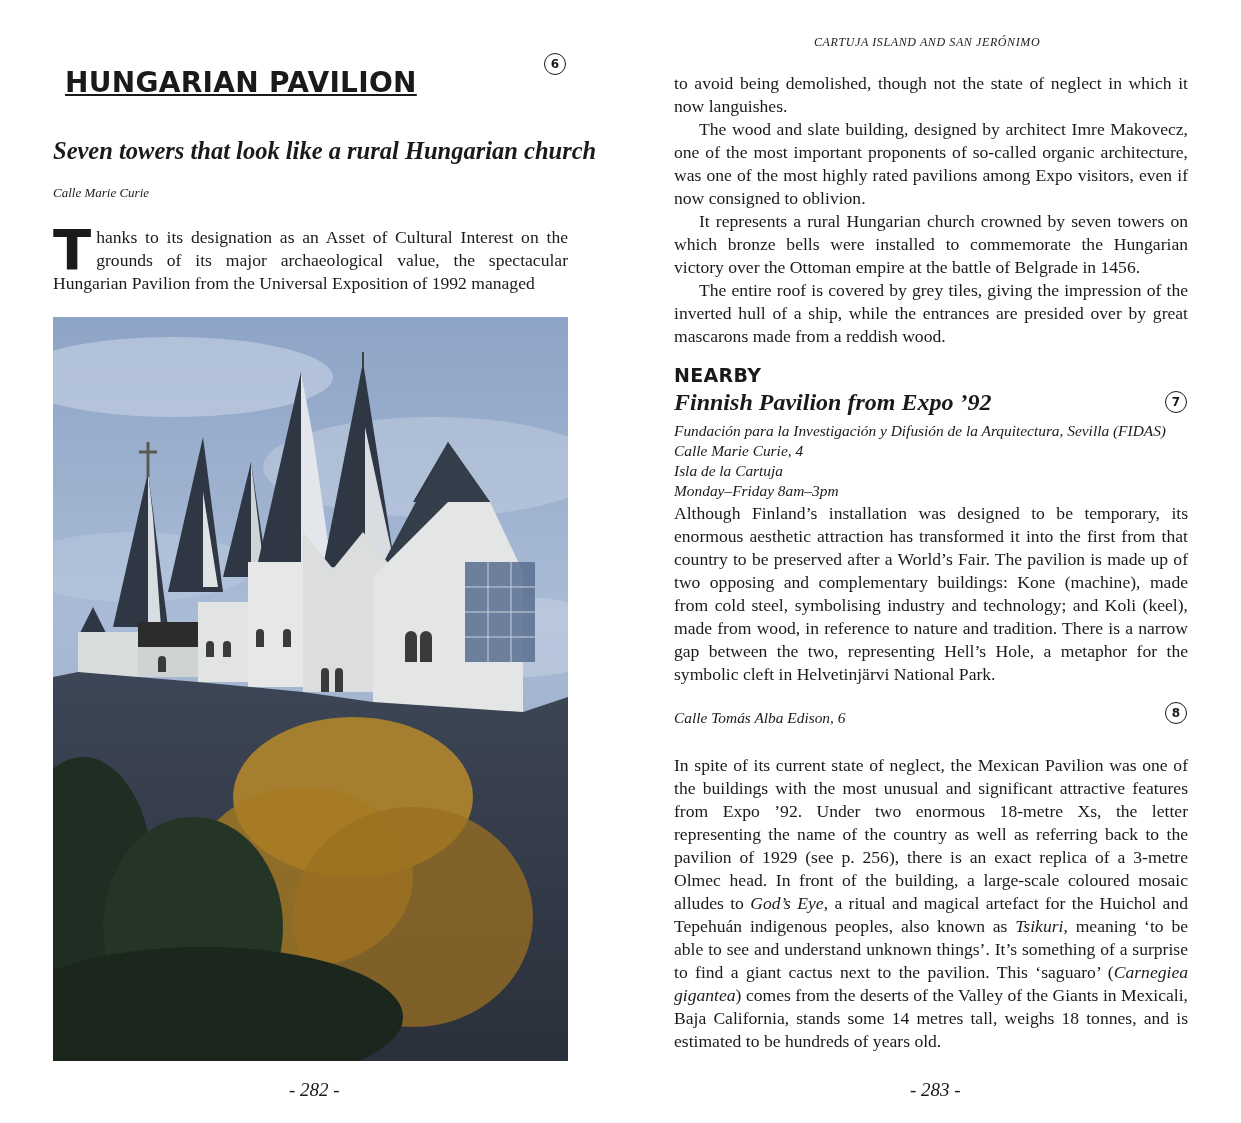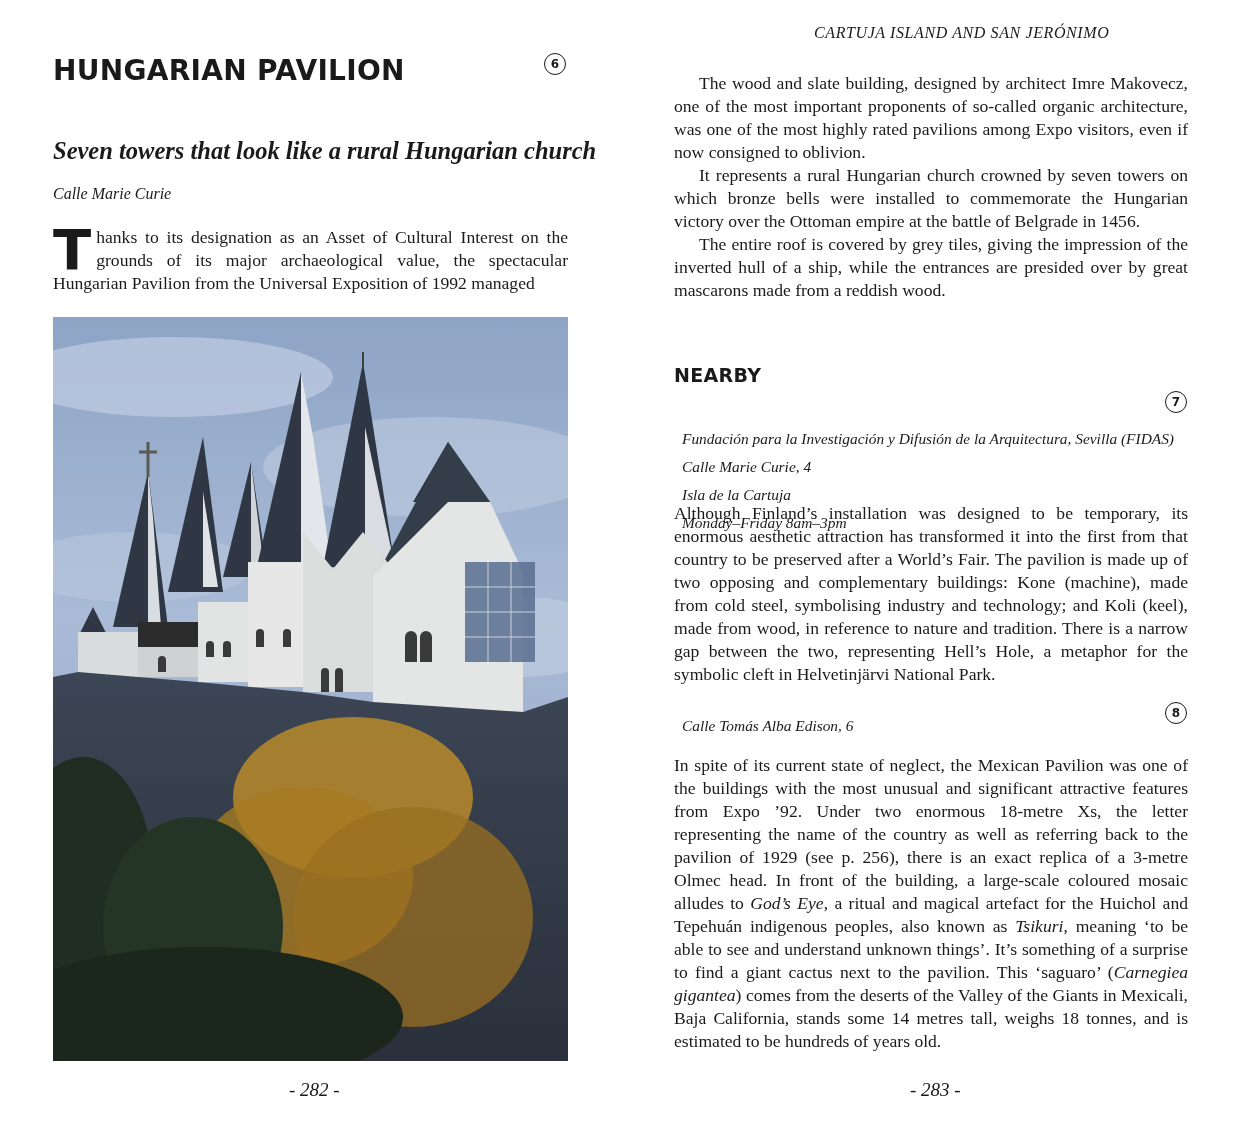--- a/index.html
+++ b/index.html
@@ -3,49 +3,49 @@
 <meta charset="utf-8">
 <style>
   html, body { margin: 0; padding: 0; background: #ffffff; }
   body { width: 1241px; height: 1123px; position: relative; overflow: hidden; color: #1a1a1a; }
   .serif { font-family: "Liberation Serif", "DejaVu Serif", serif; }
   .sans { font-family: "DejaVu Sans", "Liberation Sans", sans-serif; }
 
   .page-left { position: absolute; left: 53px; top: 0; width: 515px; height: 1123px; }
   .page-right { position: absolute; left: 674px; top: 0; width: 514px; height: 1123px; }
 
-  .title { position: absolute; left: 0; top: 50px; width: 460px; font-size: 28px; line-height: 41px; font-weight: bold; letter-spacing: 0.3px; margin: 0; }
+  .title { position: absolute; left: 0; top: 50px; width: 460px; font-size: 28px; line-height: 41px; font-weight: bold; letter-spacing: 0.3px; margin: 12px; text-decoration: underline; }
   .num-badge { position: absolute; width: 20px; height: 20px; border: 1.6px solid #1a1a1a; border-radius: 50%; font-size: 12px; font-weight: bold; line-height: 20px; text-align: center; font-family: "DejaVu Sans", sans-serif; }
   .badge-6 { left: 491px; top: 53px; }
   .subtitle { position: absolute; left: 0; top: 137px; font-size: 24.5px; font-style: italic; white-space: nowrap; margin: 0; }
-  .address { position: absolute; left: 0; top: 185px; font-size: 16px; font-style: italic; }
+  .address { position: absolute; left: 0; top: 185px; font-size: 13px; font-style: italic; }
   .intro { position: absolute; left: 0; top: 226px; width: 515px; font-size: 17.6px; line-height: 23px; text-align: justify; margin: 0; }
   .dropcap { float: left; font-family: "DejaVu Sans", sans-serif; font-weight: bold; font-size: 56px; line-height: 44px; margin: 2px 5px 0 0; }
 
   .photo { position: absolute; left: 0; top: 317px; width: 515px; height: 744px; overflow: hidden; }
 
   .folio { position: absolute; top: 1079px; font-size: 19px; font-style: italic; }
   .folio-left { left: 236px; }
   .folio-right { left: 236px; }
 
-  .running-head { position: absolute; left: 140px; top: 24px; font-size: 16px; font-style: italic; letter-spacing: 0.6px; white-space: nowrap; }
+  .running-head { position: absolute; left: 140px; top: 35px; font-size: 12px; font-style: italic; letter-spacing: 0.6px; white-space: nowrap; }
 
   .body-text { position: absolute; left: 0; width: 514px; font-size: 17.6px; line-height: 23px; text-align: justify; margin: 0; }
   .body-text p { margin: 0; }
   .body-text p.indent { text-indent: 25px; }
   .cont { top: 72px; }
 
   .nearby-label { position: absolute; left: 0; top: 364px; font-size: 19px; font-weight: bold; letter-spacing: 0.3px; }
   .entry-title { position: absolute; left: 0; font-size: 24px; font-style: italic; white-space: nowrap; margin: 0; }
   .t7 { top: 389px; }
   .t8 { top: 701px; }
   .badge-7 { left: 491px; top: 391px; }
   .badge-8 { left: 491px; top: 702px; }
   .meta { position: absolute; left: 0; font-size: 15.4px; font-style: italic; line-height: 20px; white-space: nowrap; }
-  .meta div { margin: 8px; }
+  .meta div { margin: 0; }
   .m7 { top: 421px; }
   .m8 { top: 708px; }
   .b7 { top: 502px; }
   .b8 { top: 754px; }
   .it { font-style: italic; }
 </style>
 </head>
 <body>
 
 <div class="page-left">
@@ -135,27 +135,29 @@
     </svg>
   </div>
 
   <div class="folio folio-left serif">- 282 -</div>
 </div>
 
 <div class="page-right">
   <div class="running-head serif">CARTUJA ISLAND AND SAN JERÓNIMO</div>
 
   <div class="body-text cont serif">
+    <p>to avoid being demolished, though not the state of neglect in which it now languishes.</p>
     <p class="indent">The wood and slate building, designed by architect Imre Makovecz, one of the most important proponents of so-called organic architecture, was one of the most highly rated pavilions among Expo visitors, even if now consigned to oblivion.</p>
     <p class="indent">It represents a rural Hungarian church crowned by seven towers on which bronze bells were installed to commemorate the Hungarian victory over the Ottoman empire at the battle of Belgrade in 1456.</p>
     <p class="indent">The entire roof is covered by grey tiles, giving the impression of the inverted hull of a ship, while the entrances are presided over by great mascarons made from a reddish wood.</p>
   </div>
 
   <div class="nearby-label sans">NEARBY</div>
 
+  <h3 class="entry-title t7 serif">Finnish Pavilion from Expo ’92</h3>
   <div class="num-badge badge-7">7</div>
   <div class="meta m7 serif">
     <div>Fundación para la Investigación y Difusión de la Arquitectura, Sevilla (FIDAS)</div>
     <div>Calle Marie Curie, 4</div>
     <div>Isla de la Cartuja</div>
     <div>Monday–Friday 8am–3pm</div>
   </div>
   <div class="body-text b7 serif">
     <p>Although Finland’s installation was designed to be temporary, its enormous aesthetic attraction has transformed it into the first from that country to be preserved after a World’s Fair. The pavilion is made up of two opposing and complementary buildings: Kone (machine), made from cold steel, symbolising industry and technology; and Koli (keel), made from wood, in reference to nature and tradition. There is a narrow gap between the two, representing Hell’s Hole, a metaphor for the symbolic cleft in Helvetinjärvi National Park.</p>
   </div>

